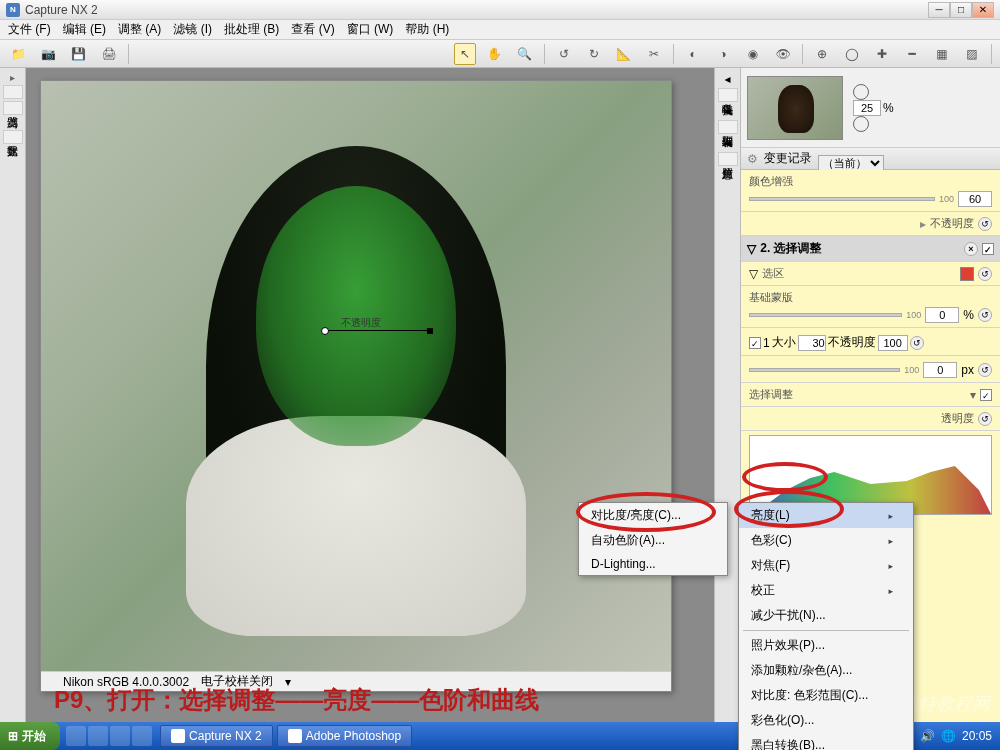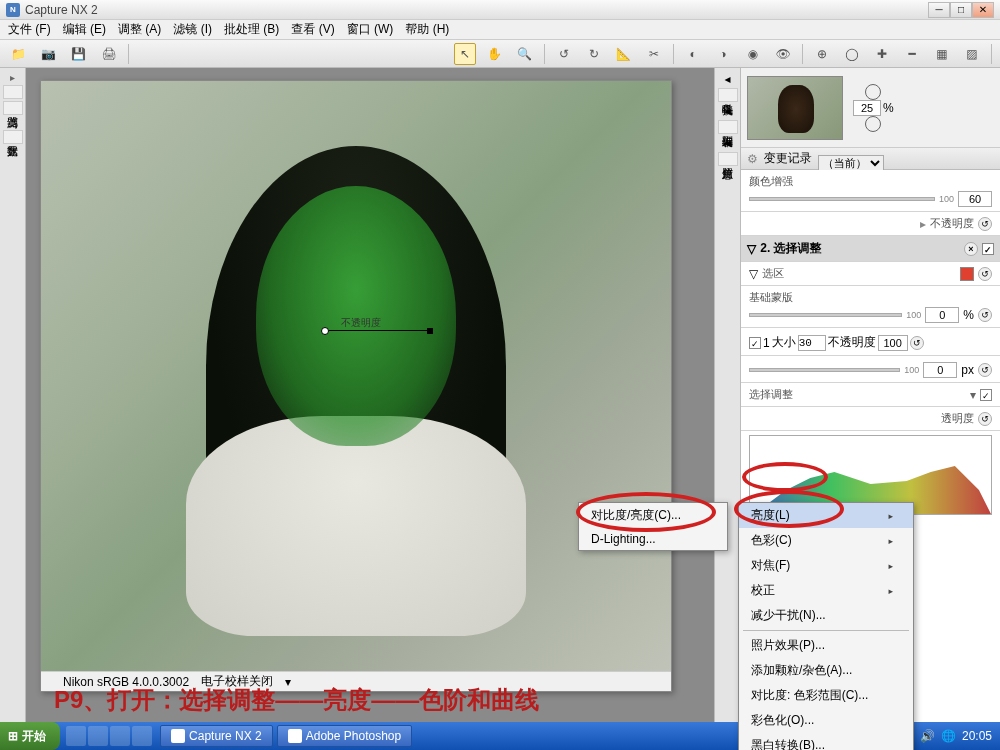--- a/index.html
+++ b/index.html
@@ -42,30 +42,30 @@
 .ctrlpoint .lbl{position:absolute;left:20px;top:0;font-size:10px;color:#333;}
 .docwin .status { height: 20px; background:#f0f0f0; border-top:1px solid #ccc; display:flex; align-items:center; padding:0 22px; gap:12px; font-size:11px;}
 
 .rightdock { width: 26px; background:#e4e4e4; border-left:1px solid #bbb; display:flex;flex-direction:column;align-items:center;padding-top:4px;gap:2px;}
 .rightdock .tab{width:20px;padding:6px 2px;background:#f0f0f0;border:1px solid #ccc;writing-mode:vertical-rl;text-align:center;font-size:11px;}
 
 .rightpanel { width: 260px; background:#e8e8e8; border-left:1px solid #bbb; display:flex; flex-direction:column;}
 .navrow{height:80px;background:#f0f0f0;border-bottom:1px solid #ccc;display:flex;align-items:center;padding:6px;gap:10px;}
 .thumb{width:96px;height:64px;border:1px solid #888;background:linear-gradient(135deg,#b0b8a8,#889878);position:relative;}
 .thumb::after{content:"";position:absolute;left:30px;top:8px;width:36px;height:48px;background:radial-gradient(#3a2818,#1a1008);border-radius:40% 40% 30% 30%;}
-.zoomctrl{display:flex;flex-direction:column;align-items:center;}
+.zoomctrl{display:flex;flex-direction:column;}
 .zoomctrl .mag{width:16px;height:16px;border:1px solid #666;border-radius:50%;position:relative;}
 .zoomval{display:flex;align-items:center;gap:2px;}
 .zoomval input{width:28px;height:16px;border:1px solid #aaa;text-align:center;font-size:11px;}
 
 .editheader{height:22px;background:linear-gradient(#f0f0f0,#dcdcdc);border-bottom:1px solid #bbb;display:flex;align-items:center;padding:0 6px;gap:6px;}
 .editheader .gear{color:#888;}
 .editheader select{border:1px solid #aaa;font-size:11px;height:16px;margin-top:8px;}
 
-.steps{flex:1;overflow:auto;background:#ffffff;}
+.steps{flex:1;overflow:auto;background:#fef9c3;}
 .steprow{padding:4px 8px;border-bottom:1px solid #d4d4d4;}
 .steprow .lbl{color:#555;font-size:11px;}
 .steprow.hdr{background:#d8d8d8;font-weight:bold;display:flex;align-items:center;gap:4px;padding:4px 6px;}
 .steprow .slider{display:flex;align-items:center;gap:4px;margin-top:2px;}
 .steprow .slider .track{flex:1;height:4px;background:#ccc;border:1px solid #aaa;position:relative;}
 .steprow .slider input{width:34px;height:16px;border:1px solid #aaa;font-size:11px;text-align:center;}
 .steprow .rowflex{display:flex;align-items:center;gap:4px;}
 .chk{width:12px;height:12px;border:1px solid #888;background:#fff;display:inline-block;}
 .chk.on::after{content:"✓";font-size:9px;position:relative;top:-2px;left:1px;}
 .swatch{width:14px;height:14px;background:#e04030;border:1px solid #888;display:inline-block;}
@@ -251,21 +251,21 @@
           <span>%</span>
           <span class="smallbtn">↺</span>
         </div>
       </div>
 
       <div class="steprow sub">
         <div class="rowflex" style="gap:2px;margin-top:2px;">
           <span class="chk on"></span>
           <span>1</span>
           <span>大小</span>
-          <input style="width: 28px; height: 16px; border: 1px solid rgb(170, 170, 170); font-size: 11px; text-align: left; font-family: Liberation Mono, monospace;" value="30">
+          <input style="width: 28px; height: 16px; border: 1px solid rgb(170, 170, 170); font-size: 11px; text-align: right;" value="30">
           <span>不透明度</span>
           <input style="width: 30px; height: 16px; border: 1px solid rgb(170, 170, 170); font-size: 11px; text-align: center;" value="100">
           <span class="smallbtn">↺</span>
         </div>
       </div>
 
       <div class="steprow sub">
         <div class="slider">
           <div class="track"></div>
           <span style="font-size:9px;color:#888">100</span>
@@ -294,20 +294,23 @@
       </div>
     </div>
   </div>
 </div>
 
 <div class="contextmenu" style="left:578px;top:502px;width:150px">
   <div class="mi">
       <span>对比度/亮度(C)...</span>
     </div>
   <div class="mi">
+      <span>自动色阶(A)...</span>
+    </div>
+  <div class="mi">
       <span>D-Lighting...</span>
     </div>
 </div>
 
 <div class="contextmenu" style="left:738px;top:502px;width:176px">
   <div class="mi hl">
       <span>亮度(L)</span>
       <span class="arrow">▸</span>
     </div>
   <div class="mi">

